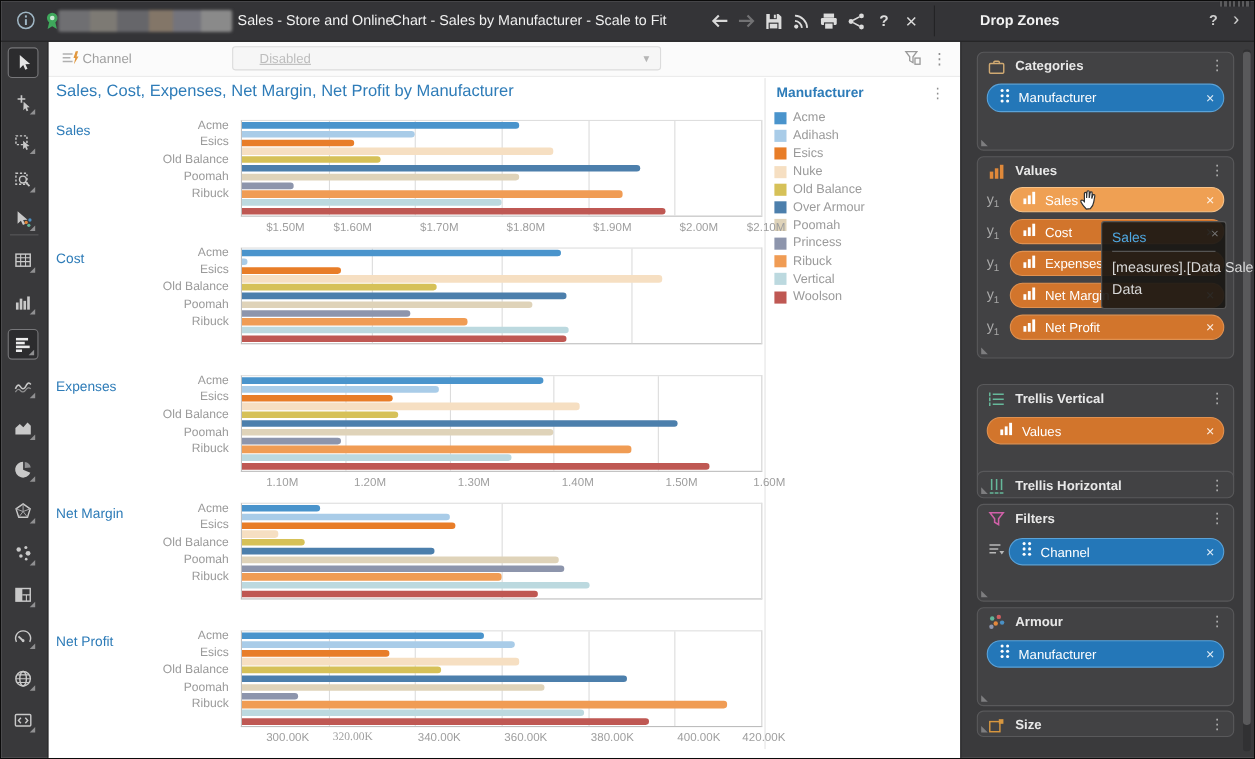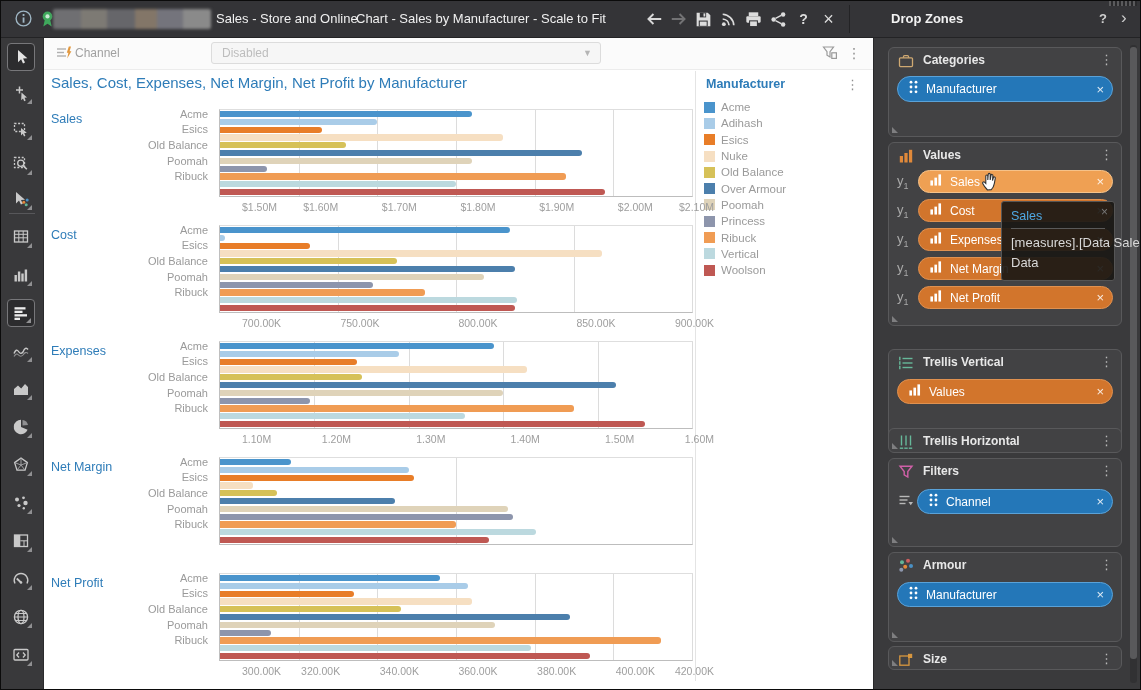--- a/index.html
+++ b/index.html
@@ -27,21 +27,21 @@
   .tb-btn::after{content:'';position:absolute;right:3px;bottom:3px;border-left:5px solid transparent;border-bottom:5px solid #909092;}
   .tb-btn.nocorner::after{display:none;}
   .tb-btn.sel{background:#2c2c2e;border:1px solid #77777a;border-radius:4px;}
   .tool-divider{position:absolute;left:8px;right:8px;top:176px;height:1px;background:#57575a;}
   
   .main{position:absolute;left:42px;top:36px;width:830px;bottom:0;background:#fff;}
   .filterbar{position:absolute;left:0;top:0;right:0;height:32px;background:#fbfbfb;border-bottom:1px solid #ececec;}
   .fb-channel-icon{position:absolute;left:12px;top:7px;}
   .fb-label{position:absolute;left:32px;top:0;height:32px;line-height:32px;color:#a0a0a0;font-size:12px;}
   .fb-dropdown{position:absolute;left:168px;top:5px;width:390px;height:22px;background:#f6f6f6;border:1px solid #dcdcdc;border-radius:3px;box-sizing:border-box;cursor:default;}
-  .fb-dropdown .val{position:absolute;left:10px;top:0;line-height:20px;font-size:12px;color:#bdbdbd;}
+  .fb-dropdown .val{position:absolute;left:24px;top:0;line-height:20px;font-size:12px;color:#bdbdbd;text-decoration:underline;}
   .fb-dropdown .caret{position:absolute;right:8px;top:0;line-height:20px;font-size:9px;color:#b5b5b5;}
   .fb-funnel{position:absolute;right:34px;top:7px;cursor:pointer;}
   .fb-dots{position:absolute;right:12px;top:0;height:32px;line-height:32px;color:#8f8f8f;font-size:14px;cursor:pointer;}
   .chart-title{position:absolute;left:8px;top:37px;font-size:15px;color:#2e7cb8;white-space:nowrap;}
   .legend-sep{position:absolute;left:652px;top:34px;bottom:8px;width:1px;background:#e4e4e4;}
   .legend{position:absolute;left:660px;top:40px;width:166px;}
   .legend-title{position:absolute;left:3px;top:0;font-size:12.5px;font-weight:bold;color:#2e7cb8;}
   .legend-dots{position:absolute;right:10px;top:0;color:#8f8f8f;font-size:13px;cursor:pointer;}
   .legend-items{position:absolute;left:1px;top:22px;}
   .lg-item{display:flex;align-items:center;height:16.3px;cursor:pointer;}
@@ -413,27 +413,20 @@
             <div class="bar" style="top: 16.54px; width: 19%; background: rgb(232, 125, 40);"></div>
             <div class="bar" style="top: 24.36px; width: 81%; background: rgb(246, 223, 194);"></div>
             <div class="bar" style="top: 32.18px; width: 37.5%; background: rgb(214, 193, 88);"></div>
             <div class="bar" style="top: 40px; width: 62.5%; background: rgb(76, 127, 172);"></div>
             <div class="bar" style="top: 47.82px; width: 56%; background: rgb(223, 211, 185);"></div>
             <div class="bar" style="top: 55.64px; width: 32.5%; background: rgb(141, 149, 172);"></div>
             <div class="bar" style="top: 63.46px; width: 43.5%; background: rgb(240, 156, 84);"></div>
             <div class="bar" style="top: 71.28px; width: 63%; background: rgb(188, 217, 223);"></div>
             <div class="bar" style="top: 79.1px; width: 62.5%; background: rgb(191, 88, 83);"></div>
           </div>
-          <div class="tp-axis">
-            <span class="tick-label" style="left: 0px;">700.00K</span>
-            <span class="tick-label" style="left: 25%; transform: translateX(-50%);">750.00K</span>
-            <span class="tick-label" style="left: 50%; transform: translateX(-50%);">800.00K</span>
-            <span class="tick-label" style="left: 75%; transform: translateX(-50%);">850.00K</span>
-            <span class="tick-label" style="right: 0px;">900.00K</span>
-          </div>
         </div>
         <div class="tpanel" style="top: 304px;">
           <div class="tp-label">Expenses</div>
           <div class="tp-cat" style="top: -1.2px;">Acme</div>
           <div class="tp-cat" style="top: 14.44px;">Esics</div>
           <div class="tp-cat" style="top: 30.08px;">Old Balance</div>
           <div class="tp-cat" style="top: 45.72px;">Poomah</div>
           <div class="tp-cat" style="top: 61.36px;">Ribuck</div>
           <div class="tp-plot">
             <div class="gridline" style="left: 20%;"></div>
@@ -506,21 +499,21 @@
             <div class="bar" style="top: 32.18px; width: 38.3333%; background: rgb(214, 193, 88);"></div>
             <div class="bar" style="top: 40px; width: 74.1667%; background: rgb(76, 127, 172);"></div>
             <div class="bar" style="top: 47.82px; width: 58.3333%; background: rgb(223, 211, 185);"></div>
             <div class="bar" style="top: 55.64px; width: 10.8333%; background: rgb(141, 149, 172);"></div>
             <div class="bar" style="top: 63.46px; width: 93.3333%; background: rgb(240, 156, 84);"></div>
             <div class="bar" style="top: 71.28px; width: 65.8333%; background: rgb(188, 217, 223);"></div>
             <div class="bar" style="top: 79.1px; width: 78.3333%; background: rgb(191, 88, 83);"></div>
           </div>
           <div class="tp-axis">
             <span class="tick-label" style="left: 0px;">300.00K</span>
-            <span class="tick-label" style="left: 16.6667%; transform: translateX(-50%);">320.00K</span>
+            <span class="tick-label" style="left: 16.6667%; transform: translateX(-50%); font-family: Liberation Serif, serif;">320.00K</span>
             <span class="tick-label" style="left: 33.3333%; transform: translateX(-50%);">340.00K</span>
             <span class="tick-label" style="left: 50%; transform: translateX(-50%);">360.00K</span>
             <span class="tick-label" style="left: 66.6667%; transform: translateX(-50%);">380.00K</span>
             <span class="tick-label" style="left: 83.3333%; transform: translateX(-50%);">400.00K</span>
             <span class="tick-label" style="right: 0px;">420.00K</span>
           </div>
         </div>
       </div>
   </div>
 

